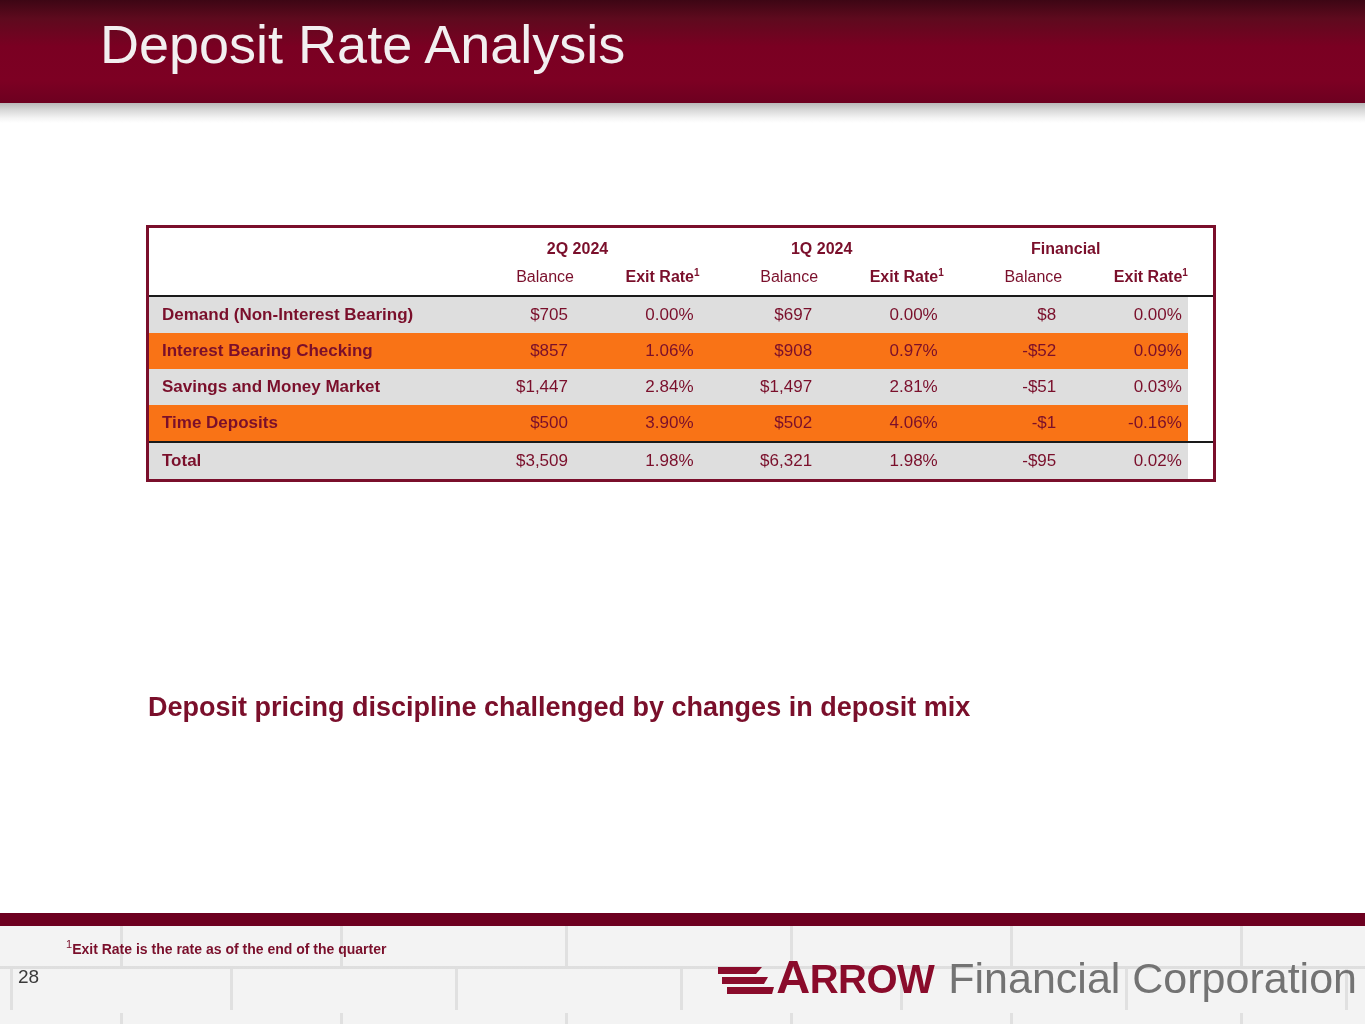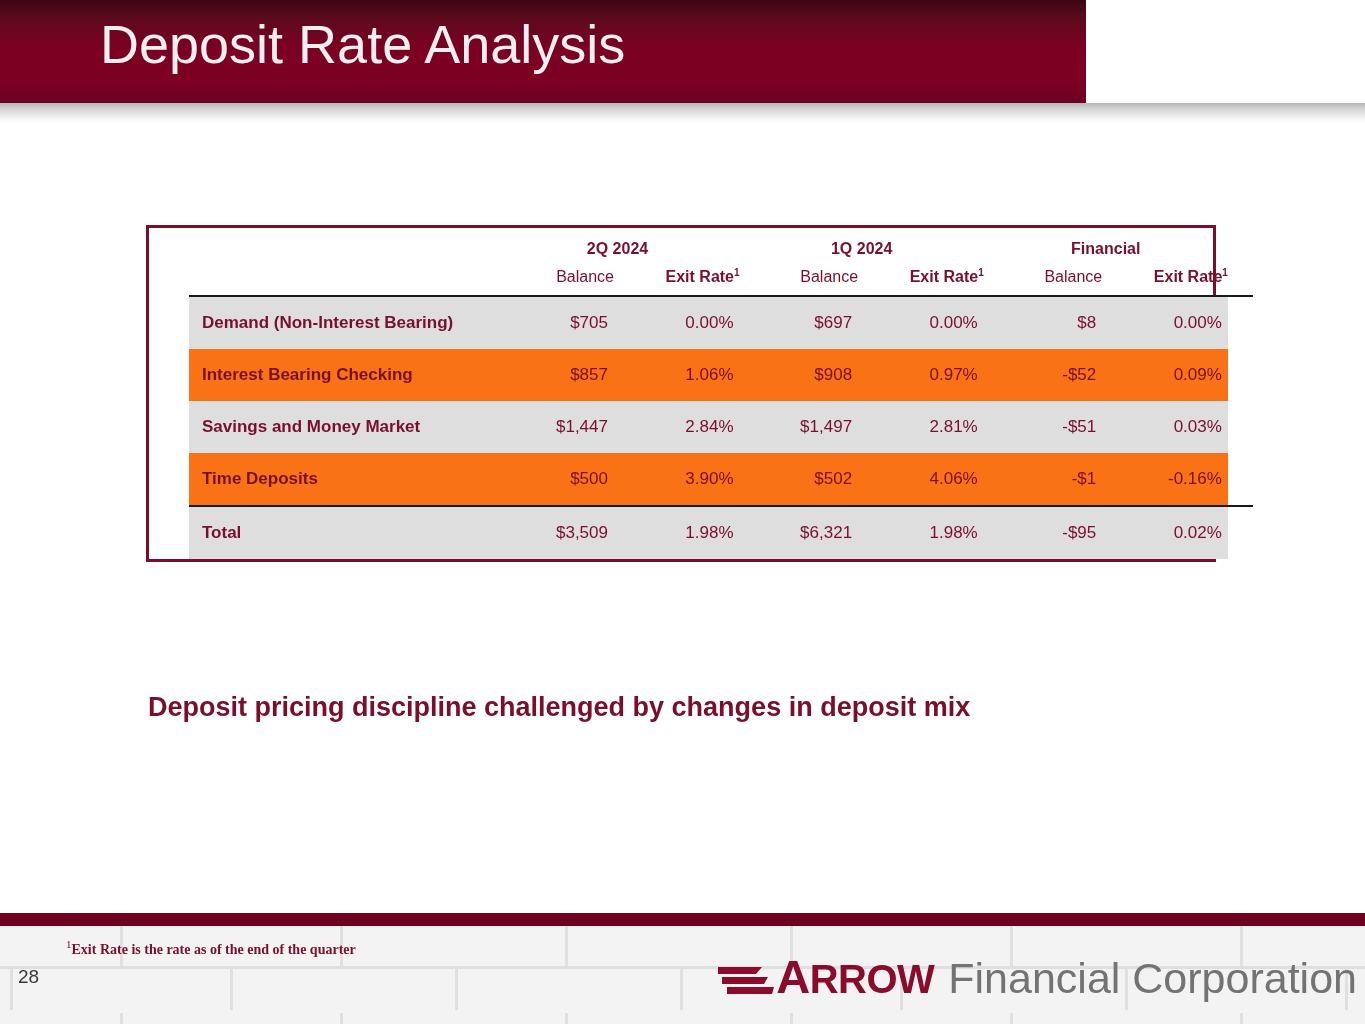--- a/index.html
+++ b/index.html
@@ -12,21 +12,21 @@
     background: #ffffff;
     font-family: "Liberation Sans", sans-serif;
     overflow: hidden;
     position: relative;
   }
 
   
   #title-banner {
     position: absolute;
     left: 0; top: 0;
-    width: 1086px;
+    width: 1365px;
     height: 103px;
     background: linear-gradient(to bottom,
                 #3d0614 0%,
                 #5e0a1e 18%,
                 #7a0022 45%,
                 #7d0023 78%,
                 #6d0020 100%);
     overflow: hidden;
   }
   #title-banner .title-text {
@@ -55,21 +55,20 @@
     top: 225px;
     width: 1070px;
     border: 3px solid #7a0f2b;
     background: #ffffff;
     box-sizing: border-box;
   }
   table.dt {
     border-collapse: collapse;
     width: 100%;
     table-layout: fixed;
-    margin-left: 40px;
   }
   table.dt col.c-label  { width: 305px; }
   table.dt col.c-bal    { width: 118px; }
   table.dt col.c-rate   { width: 125px; }
   table.dt col.c-pad    { width: 25px; }
 
   .grp-head th {
     color: #7a0f2b;
     font-size: 16px;
     font-weight: bold;
@@ -99,21 +98,21 @@
   }
   tr.total-rule td {
     padding: 0;
     height: 2px;
     background: #1a1a1a;
   }
 
   tbody tr.data-row td {
     font-size: 17px;
     color: #7a0f2b;
-    padding: 16px 0;
+    padding: 8px 0;
     font-family: "Liberation Sans", sans-serif;
   }
   tbody tr.data-row td.lbl {
     font-weight: bold;
     text-align: left;
     padding-left: 13px;
   }
   tbody tr.data-row td.num {
     text-align: right;
     font-weight: normal;
@@ -169,21 +168,21 @@
     width: 3px;
     background: rgba(150,150,150,0.20);
   }
   #footnote {
     position: absolute;
     left: 66px;
     top: 938px;
     color: #7a0f2b;
     font-size: 14px;
     font-weight: bold;
-    font-family: Liberation Serif, serif;
+    font-family: Liberation Sans, sans-serif;
     white-space: nowrap;
   }
   #footnote .sup-fn {
     font-size: 11px;
     vertical-align: super;
     font-weight: normal;
   }
   #page-number {
     position: absolute;
     left: 18px;

